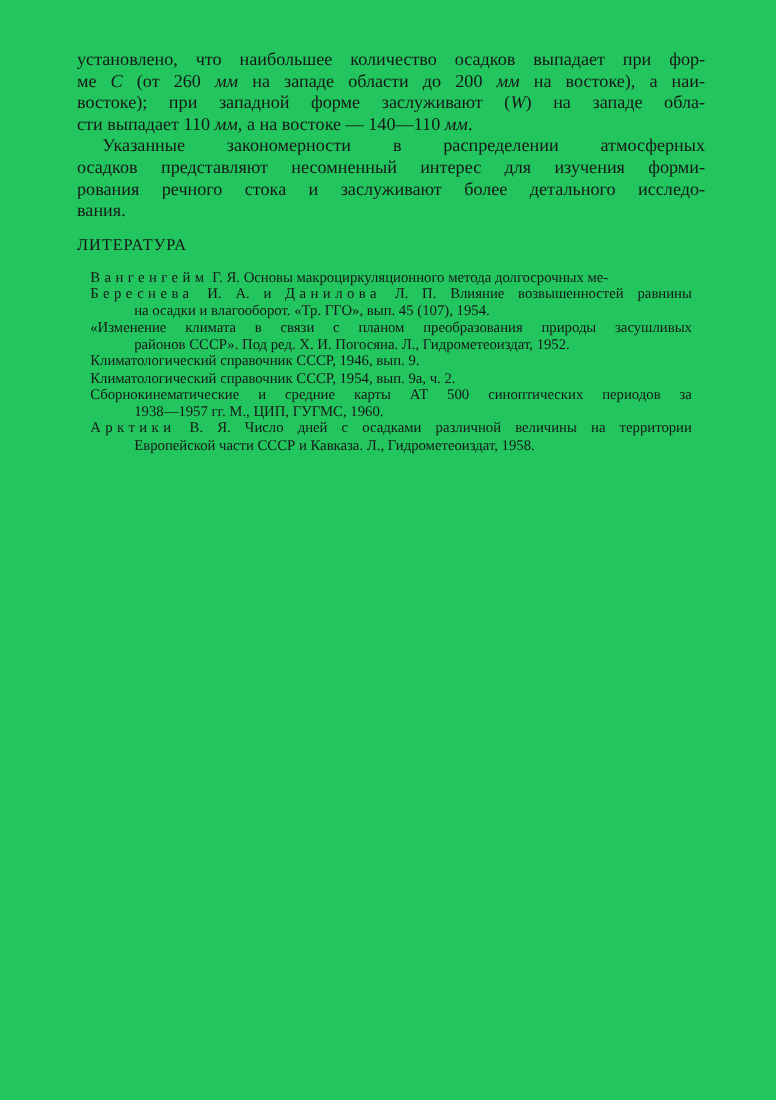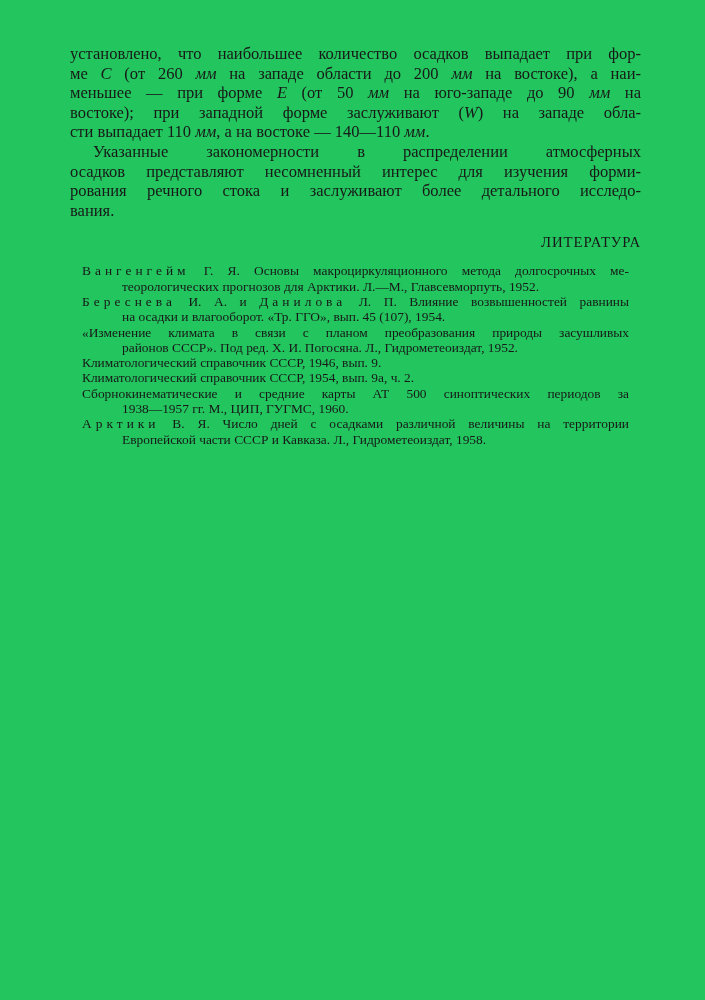--- a/index.html
+++ b/index.html
@@ -37,21 +37,21 @@
   .para .line:not(:last-child) {
     white-space: normal;
     text-align-last: justify;
   }
   .para.indented .line:first-child { text-indent: 23px; }
   
   .lit-heading {
     font-size: 14.8px;
     font-weight: normal;
     letter-spacing: 0.06em;
-    text-align: right;
+    text-align: left;
     margin: 14px 0 12px 0;
   }
   
   .bib { margin: 12px; }
   .bib-entry { margin: 0; }
   .bib .line {
     font-size: 13.4px;
     line-height: 15.3px;
     text-align: justify;
   }
@@ -66,38 +66,36 @@
 </head>
 <body>
 
 <div class="scan-page">
   <div class="content">
 
     <section>
       <div class="para">
           <div class="line"><span>установлено, что наибольшее количество осадков выпадает при фор-</span></div>
           <div class="line"><span>ме </span><span class="seg-italic">С</span><span> (от 260 </span><span class="seg-italic">мм</span><span> на западе области до 200 </span><span class="seg-italic">мм</span><span> на востоке), а наи-</span></div>
-          <div class="line"><span>меньшее — при форме </span><span class="seg-italic">Е</span><span> (от 50 </span><span class="seg-italic">мм</span><span> на юго-западе до 90 </span><span class="seg-italic">мм</span><span> на</span></div>
           <div class="line"><span>востоке); при западной форме заслуживают (</span><span class="seg-italic">W</span><span>) на западе обла-</span></div>
           <div class="line"><span>сти выпадает 110 </span><span class="seg-italic">мм</span><span>, а на востоке — 140—110 </span><span class="seg-italic">мм</span><span>.</span></div>
         </div>
       <div class="para indented">
           <div class="line"><span>Указанные закономерности в распределении атмосферных</span></div>
           <div class="line"><span>осадков представляют несомненный интерес для изучения форми-</span></div>
           <div class="line"><span>рования речного стока и заслуживают более детального исследо-</span></div>
           <div class="line"><span>вания.</span></div>
         </div>
     </section>
 
     <h2 class="lit-heading">ЛИТЕРАТУРА</h2>
 
     <section class="bib">
       <div class="bib-entry">
           <div class="line"><span class="seg-spaced">Вангенгейм</span><span> Г. Я. Основы макроциркуляционного метода долгосрочных ме-</span></div>
-          <div class="line"><span>теорологических прогнозов для Арктики. Л.—М., Главсевморпуть, 1952.</span></div>
         </div>
       <div class="bib-entry">
           <div class="line"><span class="seg-spaced">Береснева</span><span> И. А. и </span><span class="seg-spaced">Данилова</span><span> Л. П. Влияние возвышенностей равнины</span></div>
           <div class="line"><span>на осадки и влагооборот. «Тр. ГГО», вып. 45 (107), 1954.</span></div>
         </div>
       <div class="bib-entry">
           <div class="line"><span>«Изменение климата в связи с планом преобразования природы засушливых</span></div>
           <div class="line"><span>районов СССР». Под ред. Х. И. Погосяна. Л., Гидрометеоиздат, 1952.</span></div>
         </div>
       <div class="bib-entry">

